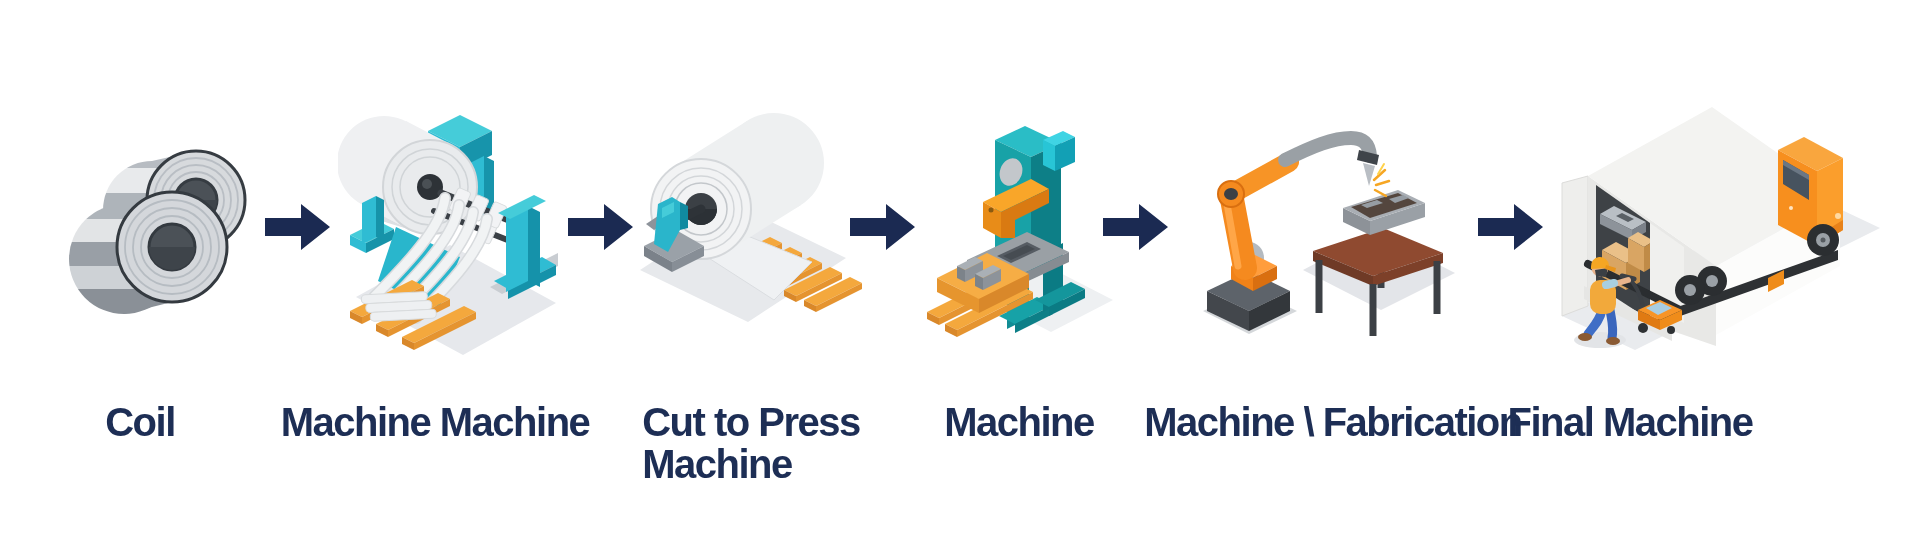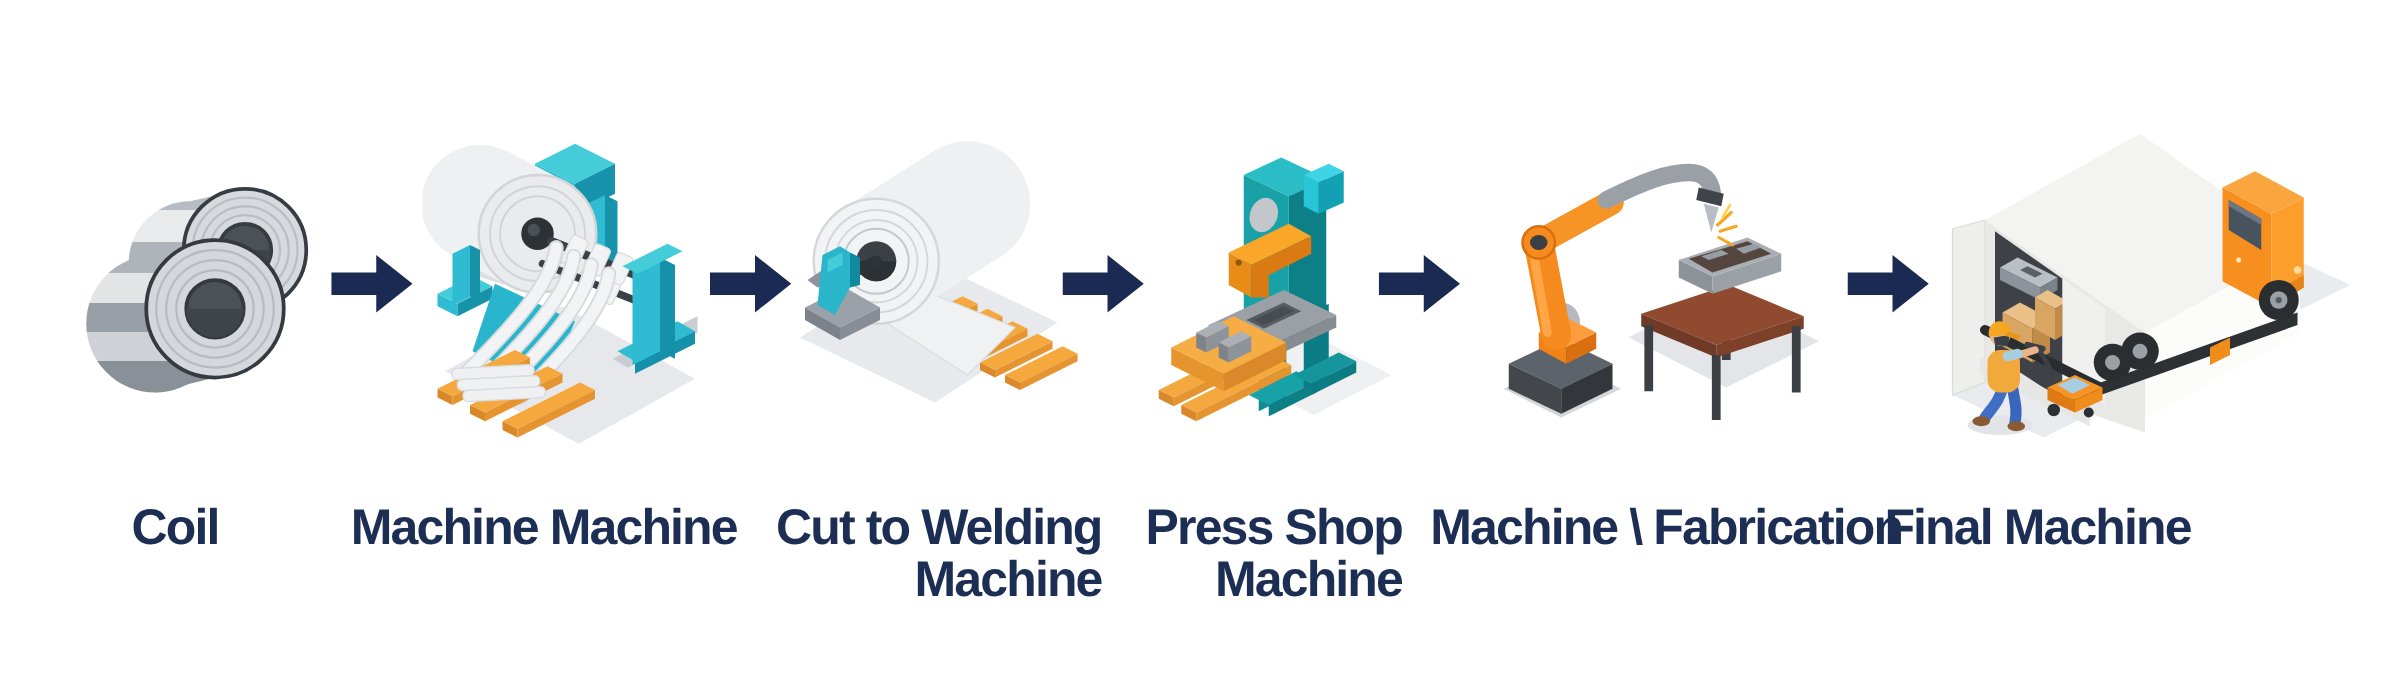--- a/index.html
+++ b/index.html
@@ -1,21 +1,21 @@
 <!DOCTYPE html>
 <html><head>
 <meta charset="utf-8">
 <style>
   html,body{margin:0;padding:0;background:#ffffff}
   .canvas{position:relative;width:1920px;height:550px;background:#ffffff;overflow:hidden;
           font-family:"Liberation Sans",sans-serif}
   .step{display:contents}
   .icon{position:absolute}
   .arrow{position:absolute}
-  .label{position:absolute;transform:translateX(-50%);text-align:right;white-space:nowrap;
+  .label{position:absolute;transform:translateX(-50%);text-align:left;white-space:nowrap;
          font-weight:700;font-size:40px;line-height:42px;letter-spacing:-1.5px;color:#1d2e55}
 </style>
 </head>
 <body>
 
 <div class="canvas">
 
   
   <div class="step">
     <svg class="icon" style="left:55px;top:128px" width="200" height="190" viewBox="0 0 200 190">
@@ -212,21 +212,21 @@
         <polygon points="6,134 34,150 66,134 38,118" fill="#9aa1a8"></polygon>
         <polygon points="6,134 34,150 34,160 6,144" fill="#7b828a"></polygon>
         <polygon points="34,150 66,134 66,144 34,160" fill="#878e96"></polygon>
         <polygon points="8,112 26,100 34,106 16,118" fill="#8d939a"></polygon>
         <polygon points="20,92 34,85 42,90 42,118 30,140 16,132" fill="#2ab5cb"></polygon>
         <polygon points="42,90 50,94 50,116 42,118" fill="#118aa0"></polygon>
         <polygon points="24,96 36,90 36,100 24,106" fill="#45ccd9"></polygon>
       </g>
     </svg>
     <div class="label" style="left:751px;top:401px">
-      <div>Cut to Welding</div>
+      <div>Cut to Press</div>
       <div>Machine</div>
     </div>
   </div>
 
   <svg class="arrow" style="left:850px;top:203px" width="66" height="48" viewBox="0 0 66 48">
     <polygon points="0,15 36,15 36,1 65,24 36,47 36,33 0,33" fill="#1b2a52"></polygon>
   </svg>
 
   
   <div class="step">
@@ -276,21 +276,20 @@
       <g>
         <polygon points="34,156 52,147 60,151 42,160" fill="#aab0b6"></polygon>
         <polygon points="34,156 42,160 42,172 34,168" fill="#7c838a"></polygon>
         <polygon points="42,160 60,151 60,163 42,172" fill="#8d939a"></polygon>
         <polygon points="52,164 70,155 78,159 60,168" fill="#aab0b6"></polygon>
         <polygon points="52,164 60,168 60,180 52,176" fill="#7c838a"></polygon>
         <polygon points="60,168 78,159 78,171 60,180" fill="#8d939a"></polygon>
       </g>
     </svg>
     <div class="label" style="left:1019px;top:401px">
-      <div>Press Shop</div>
       <div>Machine</div>
     </div>
   </div>
 
   <svg class="arrow" style="left:1103px;top:203px" width="66" height="48" viewBox="0 0 66 48">
     <polygon points="0,15 36,15 36,1 65,24 36,47 36,33 0,33" fill="#1b2a52"></polygon>
   </svg>
 
   
   <div class="step">

